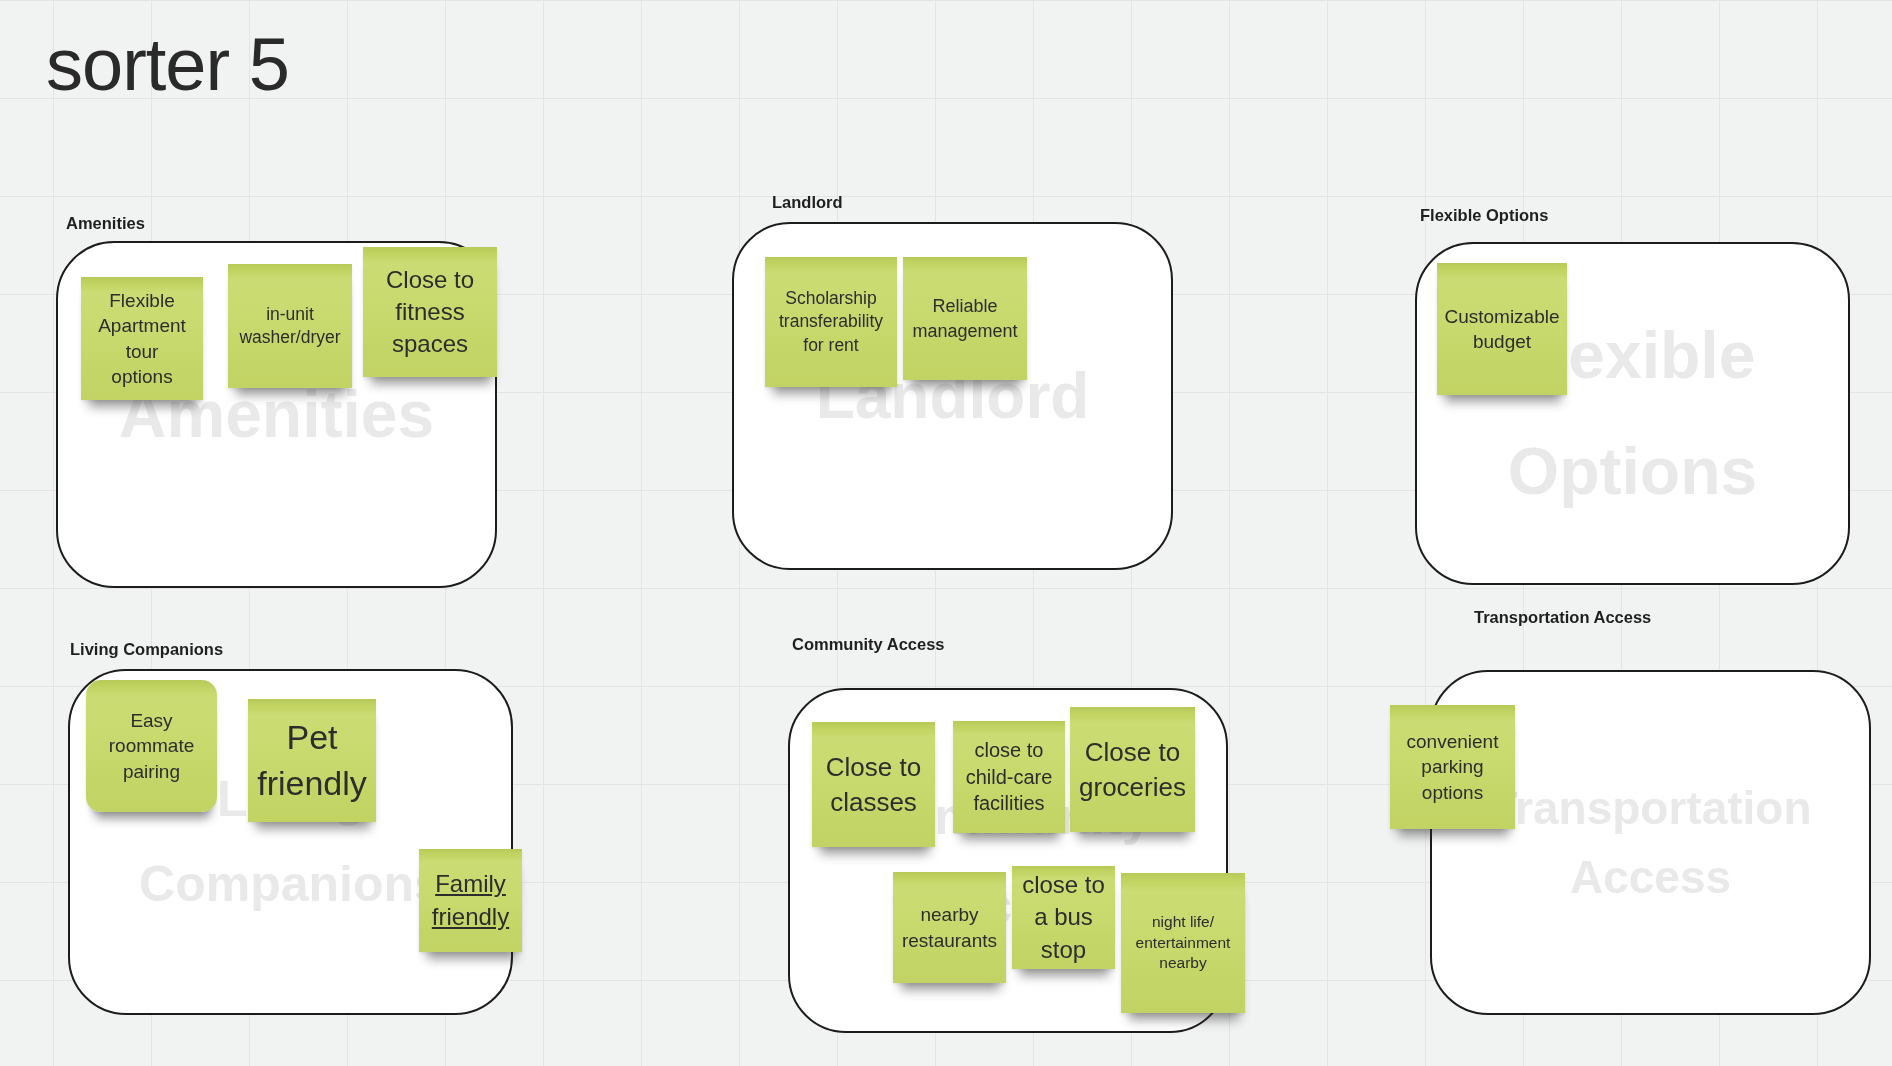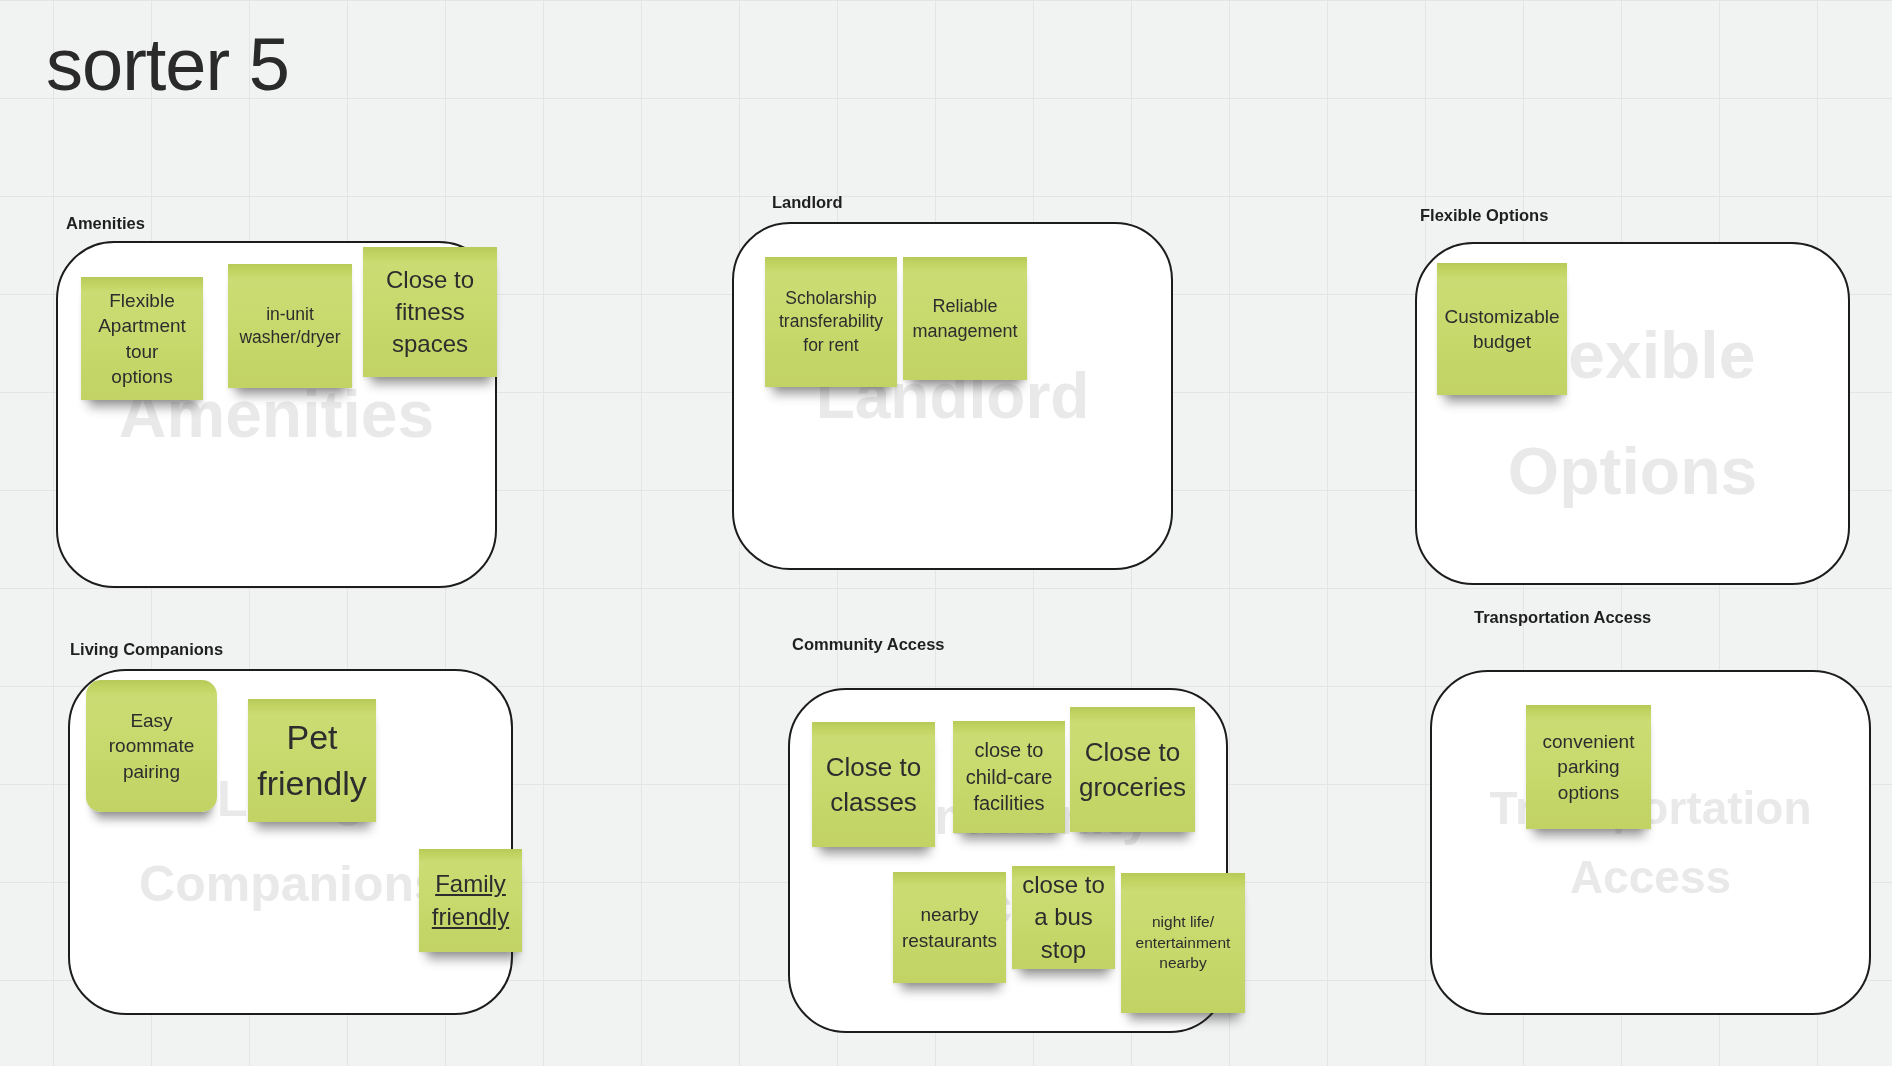--- a/index.html
+++ b/index.html
@@ -150,18 +150,18 @@
       <div class="note-line">entertainment</div>
       <div class="note-line">nearby</div>
     </div>
     <div class="group" style="left: 1430px; top: 670px; width: 441px; height: 345px;">
       <div class="watermark" style="font-size: 46px; line-height: 1.5;">
         <div>Transportation</div>
         <div>Access</div>
       </div>
     </div>
     <div class="group-label" style="left: 1430px; top: 608px; margin-left: 44px;">Transportation Access</div>
-    <div class="note" style="left: 1526px; top: 705px; width: 125px; height: 124px; font-size: 19px;">
+    <div class="note" style="left: 1390px; top: 705px; width: 125px; height: 124px; font-size: 19px;">
       <div class="note-line">convenient</div>
       <div class="note-line">parking</div>
       <div class="note-line">options</div>
     </div>
   </div>
 
 </body></html>

